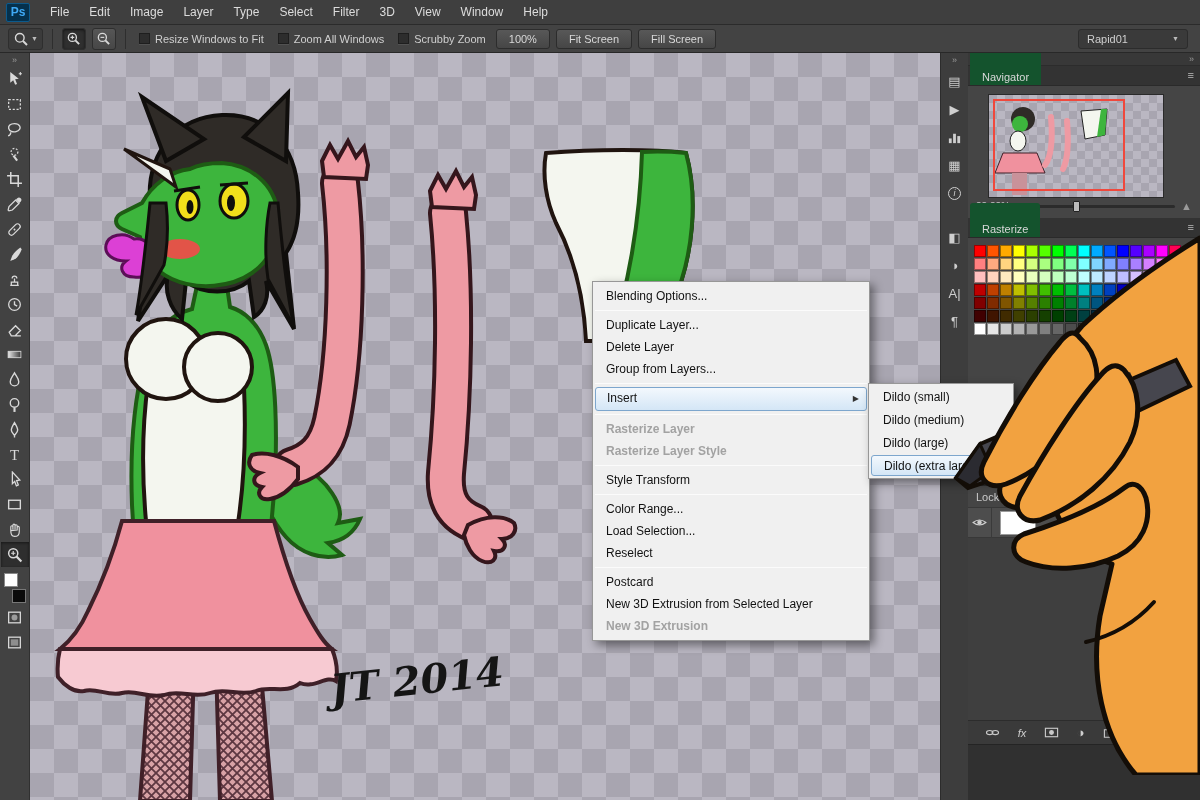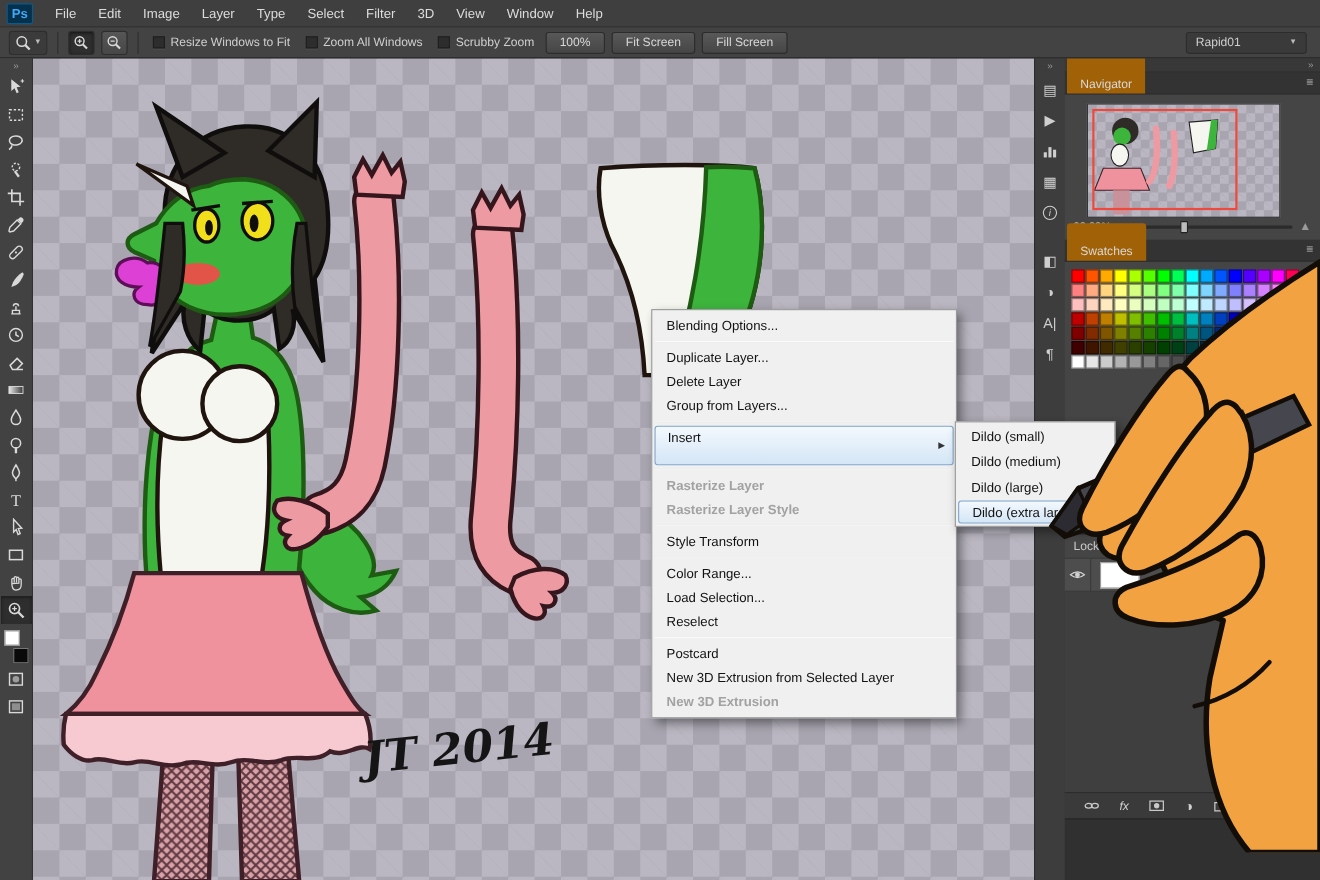--- a/index.html
+++ b/index.html
@@ -50,21 +50,21 @@
             background-size:48px 48px; background-position:0 0,24px 24px; overflow:hidden; z-index:1;}
   .art { position:absolute; left:0; top:0; }
 
   
   .ctxmenu { position:absolute; left:592px; top:281px; width:278px; background:#f0f0f0;
              border:1px solid #979797; box-shadow:4px 4px 9px rgba(0,0,0,.45); z-index:50;
              padding:3px 0; font-size:12px; color:#121212;}
   .mi { height:22px; line-height:22px; padding:0 24px 0 13px; position:relative; white-space:nowrap;}
   .mi.dis { color:#a2a2a2;font-weight:bold; }
   .mi.hl { margin:0 2px; border:1px solid #7da6cd; border-radius:3px;
-           background:linear-gradient(#f3f8fd,#d4e6f6); height:36px; line-height:20px; padding-left:11px;}
+           background:linear-gradient(#f3f8fd,#d4e6f6); height:24px; line-height:20px; padding-left:11px;}
   .msep { height:1px; background:#d7d7d7; margin:3px 2px; border-bottom:1px solid #fbfbfb;}
   .arr { position:absolute; right:7px; top:50%; transform:translateY(-50%); font-size:8px; color:#333;}
   .submenu { position:absolute; left:868px; top:383px; width:146px; background:#f0f0f0;
              border:1px solid #979797; box-shadow:4px 4px 9px rgba(0,0,0,.45); z-index:55;
              padding:2px 0; font-size:12px; color:#121212;}
   .smi { height:23px; line-height:23px; padding:0 8px 0 14px; white-space:nowrap;}
   .smi.hl { margin:0 2px; border:1px solid #7da6cd; border-radius:3px;
             background:linear-gradient(#f3f8fd,#d4e6f6); height:21px; line-height:21px; padding-left:12px;}
 
   
@@ -79,21 +79,21 @@
 
   
   .panels { position:absolute; left:968px; top:53px; width:232px; height:747px; background:#3d3d3d; z-index:10;}
   .collapsebar { height:13px; display:flex; justify-content:flex-end; align-items:center; padding:0 6px;
                  color:#9a9a9a; font-size:9px; background:#383838; border-bottom:1px solid #2c2c2c;}
   .panel { position:absolute; left:0; width:232px; }
   .p-nav { top:13px; height:152px; }
   .p-sw  { top:165px; height:250px; }
   .p-ly  { top:415px; height:332px; }
   .ptabbar { height:20px; background:#333333; display:flex; align-items:flex-end; border-bottom:1px solid #2a2a2a; position:relative;}
-  .ptab { height:18px; line-height:18px; padding:17px 12px; background:#a16207; color:#d8d8d8; font-size:11px;
+  .ptab { height:18px; line-height:18px; padding:17px 12px; background:#14532d; color:#d8d8d8; font-size:11px;
           border-radius:3px 3px 0 0; margin-left:2px;}
   .pmenu { position:absolute; right:6px; top:3px; color:#bbbbbb; font-size:11px;}
   .pbody { background:#454545; height:calc(100% - 20px); position:relative; overflow:hidden;}
 
   .nav-thumb { position:absolute; left:20px; top:8px; width:176px; height:104px; border:1px solid #2a2a2a;
                background-color:#a8a5b0;
                background-image:linear-gradient(45deg,#bab7c2 25%,transparent 25%,transparent 75%,#bab7c2 75%),
                                 linear-gradient(45deg,#bab7c2 25%,transparent 25%,transparent 75%,#bab7c2 75%);
                background-size:16px 16px; background-position:0 0,8px 8px;}
   .nav-proxy { position:absolute; left:4px; top:4px; width:132px; height:92px; border:2px solid #f0483c;}
@@ -478,21 +478,21 @@
           <div class="nav-slider">
               <div class="nav-knob"></div>
             </div>
           <span class="mtn l">▲</span>
         </div>
       </div>
     </section>
 
     <section class="panel p-sw">
       <div class="ptabbar">
-        <div class="ptab">Swatches</div>
+        <div class="ptab">Rasterize</div>
         <div class="pmenu">≡</div>
       </div>
       <div class="pbody">
         <div class="sw-grid">
             <div class="swatch" title="#ff0000" style="background: rgb(255, 0, 0);"></div>
             <div class="swatch" title="#ff5500" style="background: rgb(255, 85, 0);"></div>
             <div class="swatch" title="#ffaa00" style="background: rgb(255, 170, 0);"></div>
             <div class="swatch" title="#ffff00" style="background: rgb(255, 255, 0);"></div>
             <div class="swatch" title="#aaff00" style="background: rgb(170, 255, 0);"></div>
             <div class="swatch" title="#55ff00" style="background: rgb(85, 255, 0);"></div>

